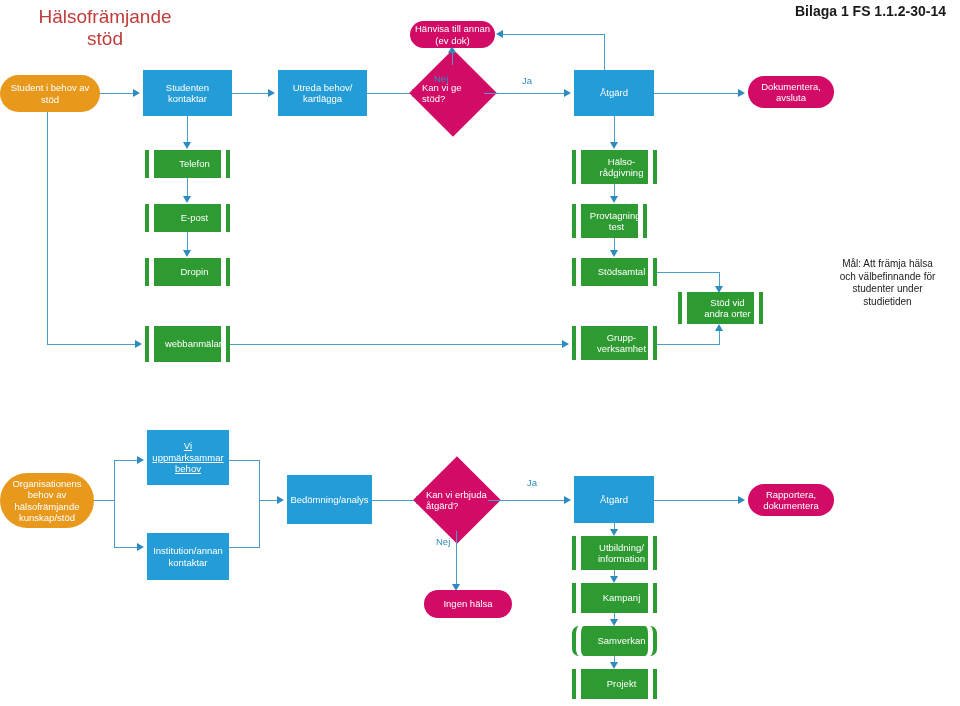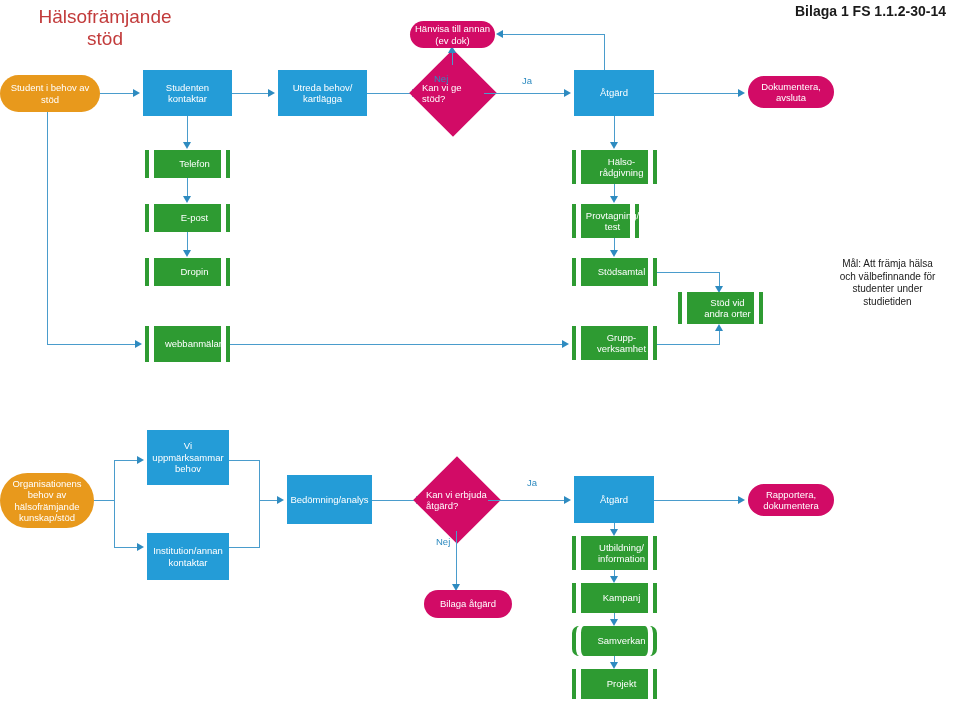--- a/index.html
+++ b/index.html
@@ -205,21 +205,21 @@
   <div class="arrow d" style="left:610px;top:142px;"></div>
 
   <div class="node predef" style="left:572px;top:150px;width:85px;height:34px;">
     <span>Hälso-
 rådgivning</span>
   </div>
 
   <div class="ln v" style="left:614px;top:184px;height:12px;"></div>
   <div class="arrow d" style="left:610px;top:196px;"></div>
 
-  <div class="node predef" style="left:572px;top:204px;width:67px;height:34px;">
+  <div class="node predef" style="left:572px;top:204px;width:75px;height:34px;">
     <span>Provtagning/
 test</span>
   </div>
 
   <div class="ln v" style="left:614px;top:238px;height:12px;"></div>
   <div class="arrow d" style="left:610px;top:250px;"></div>
 
   <div class="node predef" style="left:572px;top:258px;width:85px;height:28px;">
     <span>Stödsamtal</span>
   </div>
@@ -251,21 +251,21 @@
 hälsofrämjande
 kunskap/stöd</span>
   </div>
 
   <div class="ln h" style="left:94px;top:500px;width:21px;"></div>
   <div class="ln v" style="left:114px;top:460px;height:88px;"></div>
 
   <div class="ln h" style="left:114px;top:460px;width:23px;"></div>
   <div class="arrow r" style="left:137px;top:456px;"></div>
 
-  <div class="node process" style="left:147px;top:430px;width:82px;height:55px;">
+  <div class="node process" style="left:147px;top:430px;width:82px;height:55px;text-decoration:underline;">
     <span>Vi
 uppmärksammar
 behov</span>
   </div>
 
   <div class="ln h" style="left:114px;top:547px;width:23px;"></div>
   <div class="arrow r" style="left:137px;top:543px;"></div>
 
   <div class="node process" style="left:147px;top:533px;width:82px;height:47px;">
     <span>Institution/annan
@@ -297,21 +297,21 @@
 
   <div class="node process" style="left:574px;top:476px;width:80px;height:47px;">
     <span>Åtgärd</span>
   </div>
 
   <div class="edge-label" style="left:436px;top:536px;">Nej</div>
   <div class="ln v" style="left:456px;top:531px;height:53px;"></div>
   <div class="arrow d" style="left:452px;top:584px;"></div>
 
   <div class="node terminator-pink" style="left:424px;top:590px;width:88px;height:28px;">
-    <span>Bilaga åtgärd</span>
+    <span>Ingen hälsa</span>
   </div>
 
   <div class="ln h" style="left:654px;top:500px;width:84px;"></div>
   <div class="arrow r" style="left:738px;top:496px;"></div>
 
   <div class="node terminator-pink" style="left:748px;top:484px;width:86px;height:32px;">
     <span>Rapportera,
 dokumentera</span>
   </div>
 

